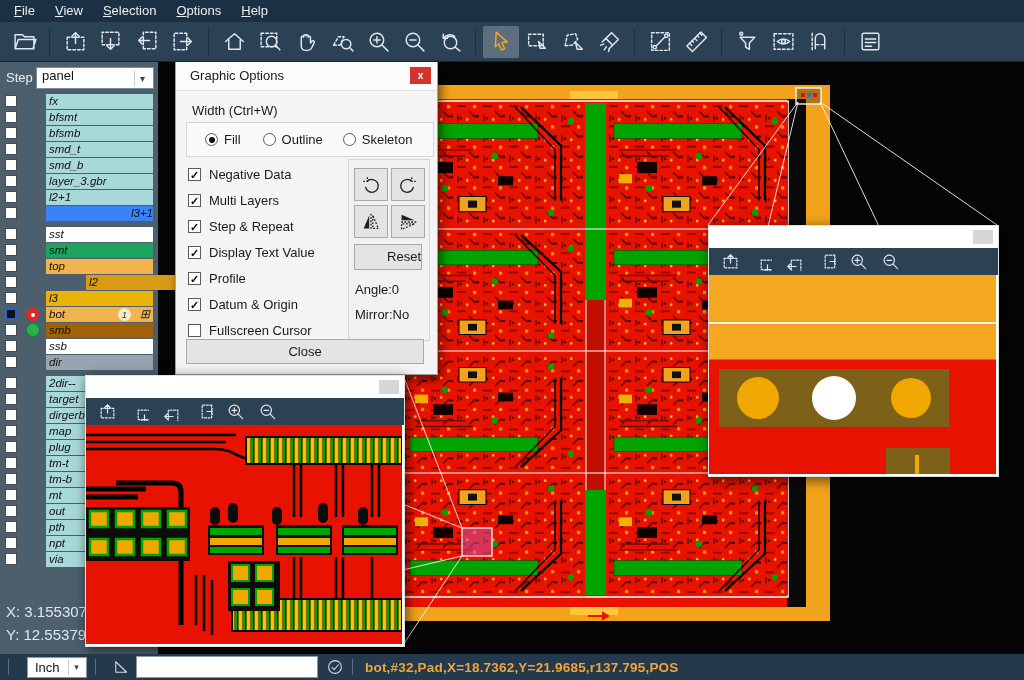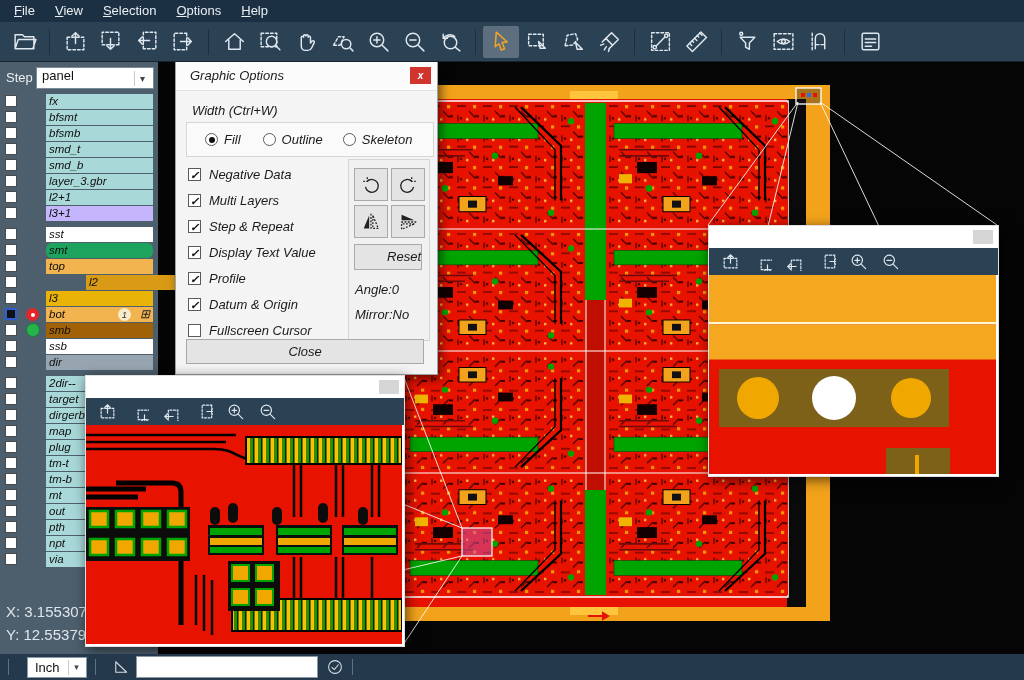--- a/index.html
+++ b/index.html
@@ -40,21 +40,21 @@
   .badge{position:absolute;right:22px;top:1px;width:13px;height:13px;border-radius:50%;background:#f7ecca;
          font-size:9.5px;color:#333;text-align:center;line-height:13px;}
   .gridico{position:absolute;right:3px;top:0px;font-size:12px;color:#222;line-height:15px;}
   #coords{position:absolute;left:6px;top:538px;color:#dfe6ec;font-size:15px;line-height:23px;}
   
   #canvas{position:absolute;left:158px;top:62px;width:866px;height:592px;background:#050505;z-index:1;}
   #panel-svg{position:absolute;left:392px;top:85px;z-index:2;}
   #callouts{position:absolute;left:0;top:0;width:1024px;height:680px;z-index:3;pointer-events:none;}
   
   #dialog{position:absolute;left:175px;top:60px;width:261px;height:313px;background:#f4f4f4;
-          border:1px solid #9aa4ab;box-shadow:3px 4px 10px rgba(0,0,0,.55);z-index:6;font-size:13px;color:#1a1a1a;font-style:italic;}
+          border:1px solid #9aa4ab;box-shadow:3px 4px 10px rgba(0,0,0,.55);z-index:6;font-size:13px;color:#1a1a1a;}
   #dialog .dtitle{position:absolute;left:0;top:0;width:100%;height:29px;background:#fbfbfb;border-bottom:1px solid #e3e3e3;}
   #dialog .dtitle span{position:absolute;left:14px;top:7px;font-size:13px;}
   #dlg-close{position:absolute;right:6px;top:6px;width:21px;height:17px;background:#d0342c;color:#fff;
              font-size:10px;font-weight:bold;text-align:center;line-height:17px;}
   #width-label{position:absolute;left:16px;top:42px;}
   #radio-box{position:absolute;left:10px;top:61px;width:238px;height:33px;border:1px solid #d6d6d6;background:#fafafa;
              display:flex;align-items:center;padding-left:8px;}
   .radio-item{display:flex;align-items:center;margin-left:10px;}
   .radio-item:nth-child(2){margin-left:22px;}
   .radio-item:nth-child(3){margin-left:20px;}
@@ -472,33 +472,33 @@
             <div class="bar" style="background: rgb(169, 216, 216);">layer_3.gbr</div>
           </div>
           <div class="lrow">
             <div class="chk"></div>
             <div class="ind"></div>
             <div class="bar" style="background: rgb(169, 216, 216);">l2+1</div>
           </div>
           <div class="lrow">
             <div class="chk"></div>
             <div class="ind"></div>
-            <div class="bar" style="background: #c4b5fd;">l3+1</div>
+            <div class="bar" style="background: #3b82f6; text-align: right;">l3+1</div>
           </div>
         </div>
         <div class="lgroup">
           <div class="lrow">
             <div class="chk"></div>
             <div class="ind"></div>
             <div class="bar" style="background: rgb(255, 255, 255);">sst</div>
           </div>
           <div class="lrow">
             <div class="chk"></div>
             <div class="ind"></div>
-            <div class="bar" style="background: rgb(30, 163, 95); border-radius: 6px;">smt</div>
+            <div class="bar" style="background: rgb(30, 163, 95);">smt</div>
           </div>
           <div class="lrow">
             <div class="chk"></div>
             <div class="ind"></div>
             <div class="bar" style="background: rgb(242, 180, 79);">top</div>
           </div>
           <div class="lrow">
             <div class="chk"></div>
             <div class="ind"></div>
             <div class="bar" style="background: rgb(217, 155, 21); margin-left: 40px;">l2</div>
@@ -813,15 +813,16 @@
     </div>
     <div class="ssep"></div>
     <div class="sicon"><svg>
           <use href="#i-angle"></use>
         </svg></div>
     <div id="cmd-input"></div>
     <div class="sicon"><svg>
           <use href="#i-checkcircle"></use>
         </svg></div>
     <div class="ssep"></div>
+    <div id="sel-info">bot,#32,Pad,X=18.7362,Y=21.9685,r137.795,POS</div>
   </div>
 
 </div>
 
 </body></html>

